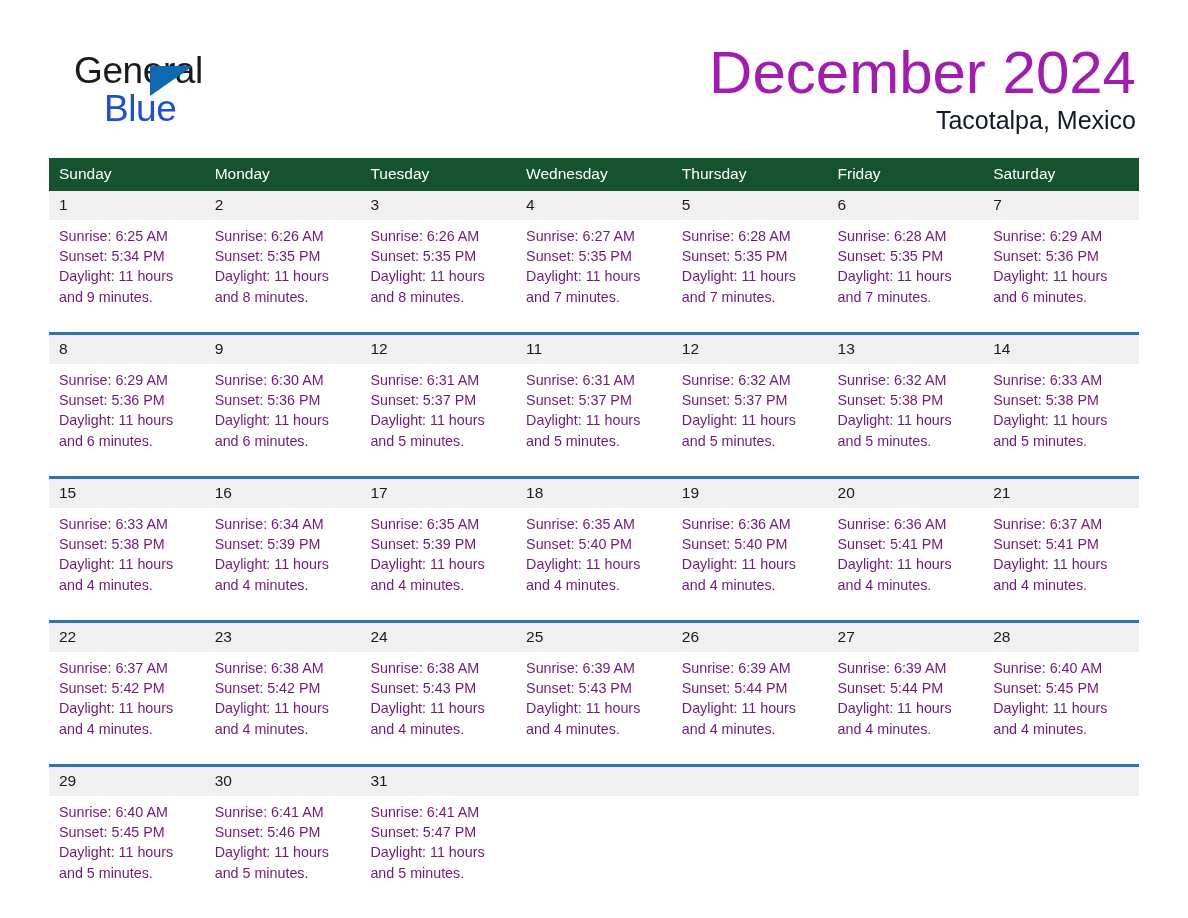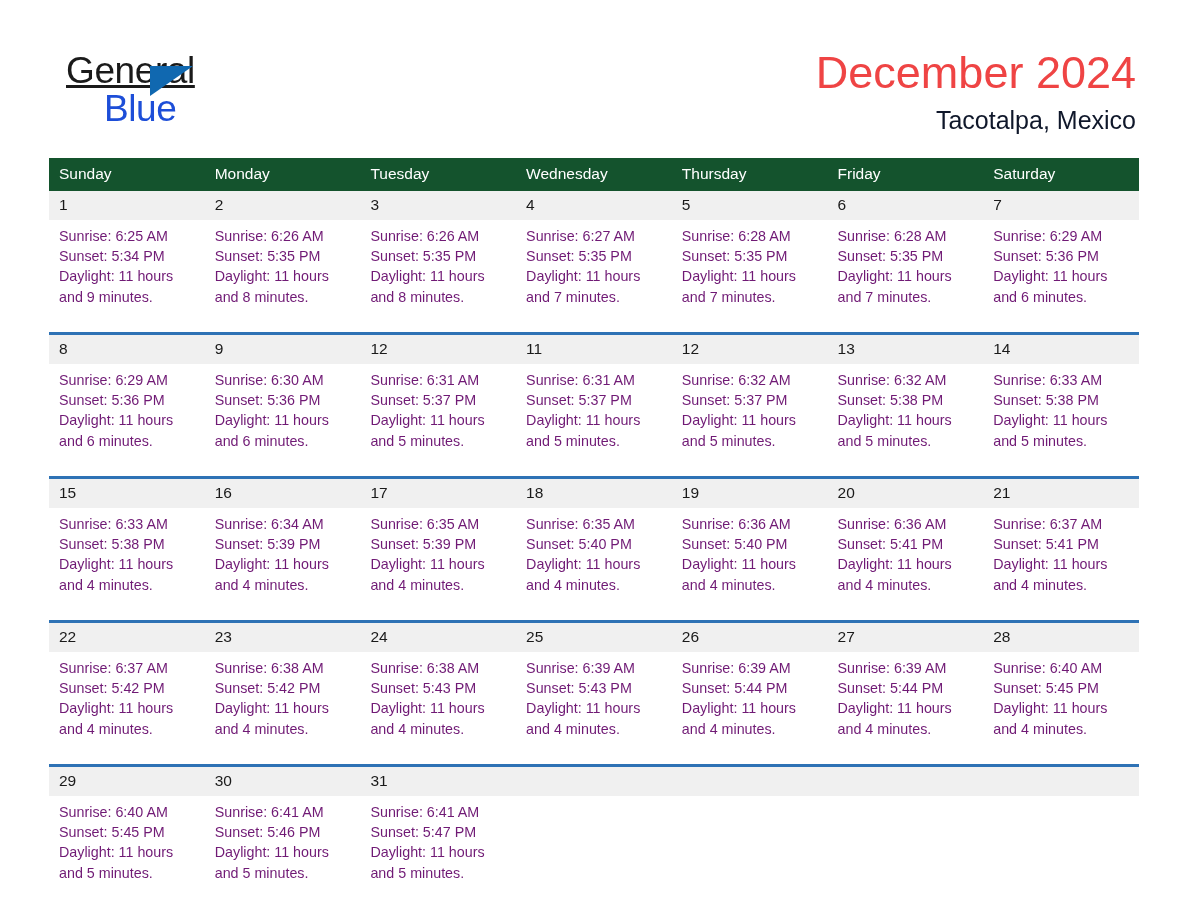--- a/index.html
+++ b/index.html
@@ -32,29 +32,28 @@
   }
   .brand {
     position: absolute;
     left: 58px;
     top: 50px;
     width: 340px;
     height: 90px;
   }
   .brand-general {
     position: absolute;
-    left: 8px;
+    left: 16px;
     top: 0;
     font-size: 37px;
     line-height: 42px;
     letter-spacing: -0.4px;
     color: #1a1a1a;
     font-weight: 400;
     white-space: nowrap;
-    text-decoration: underline;
   }
   .brand-tri {
     position: absolute;
     left: 92px;
     top: 16px;
     width: 0;
     height: 0;
     border-top: 30px solid #1068b0;
     border-right: 43px solid transparent;
   }
@@ -70,24 +69,24 @@
     white-space: nowrap;
   }
 
   .title-block {
     position: absolute;
     right: 52px;
     top: 46px;
     text-align: right;
   }
   .title-main {
-    font-size: 45px;
+    font-size: 60px;
     line-height: 54px;
     font-weight: 400;
-    color: #ef4444;
+    color: #a21caf;
     white-space: nowrap;
   }
   .title-sub {
     font-size: 25px;
     line-height: 32px;
     font-weight: 400;
     color: #0f172a;
     white-space: nowrap;
     margin-top: 4px;
   }

